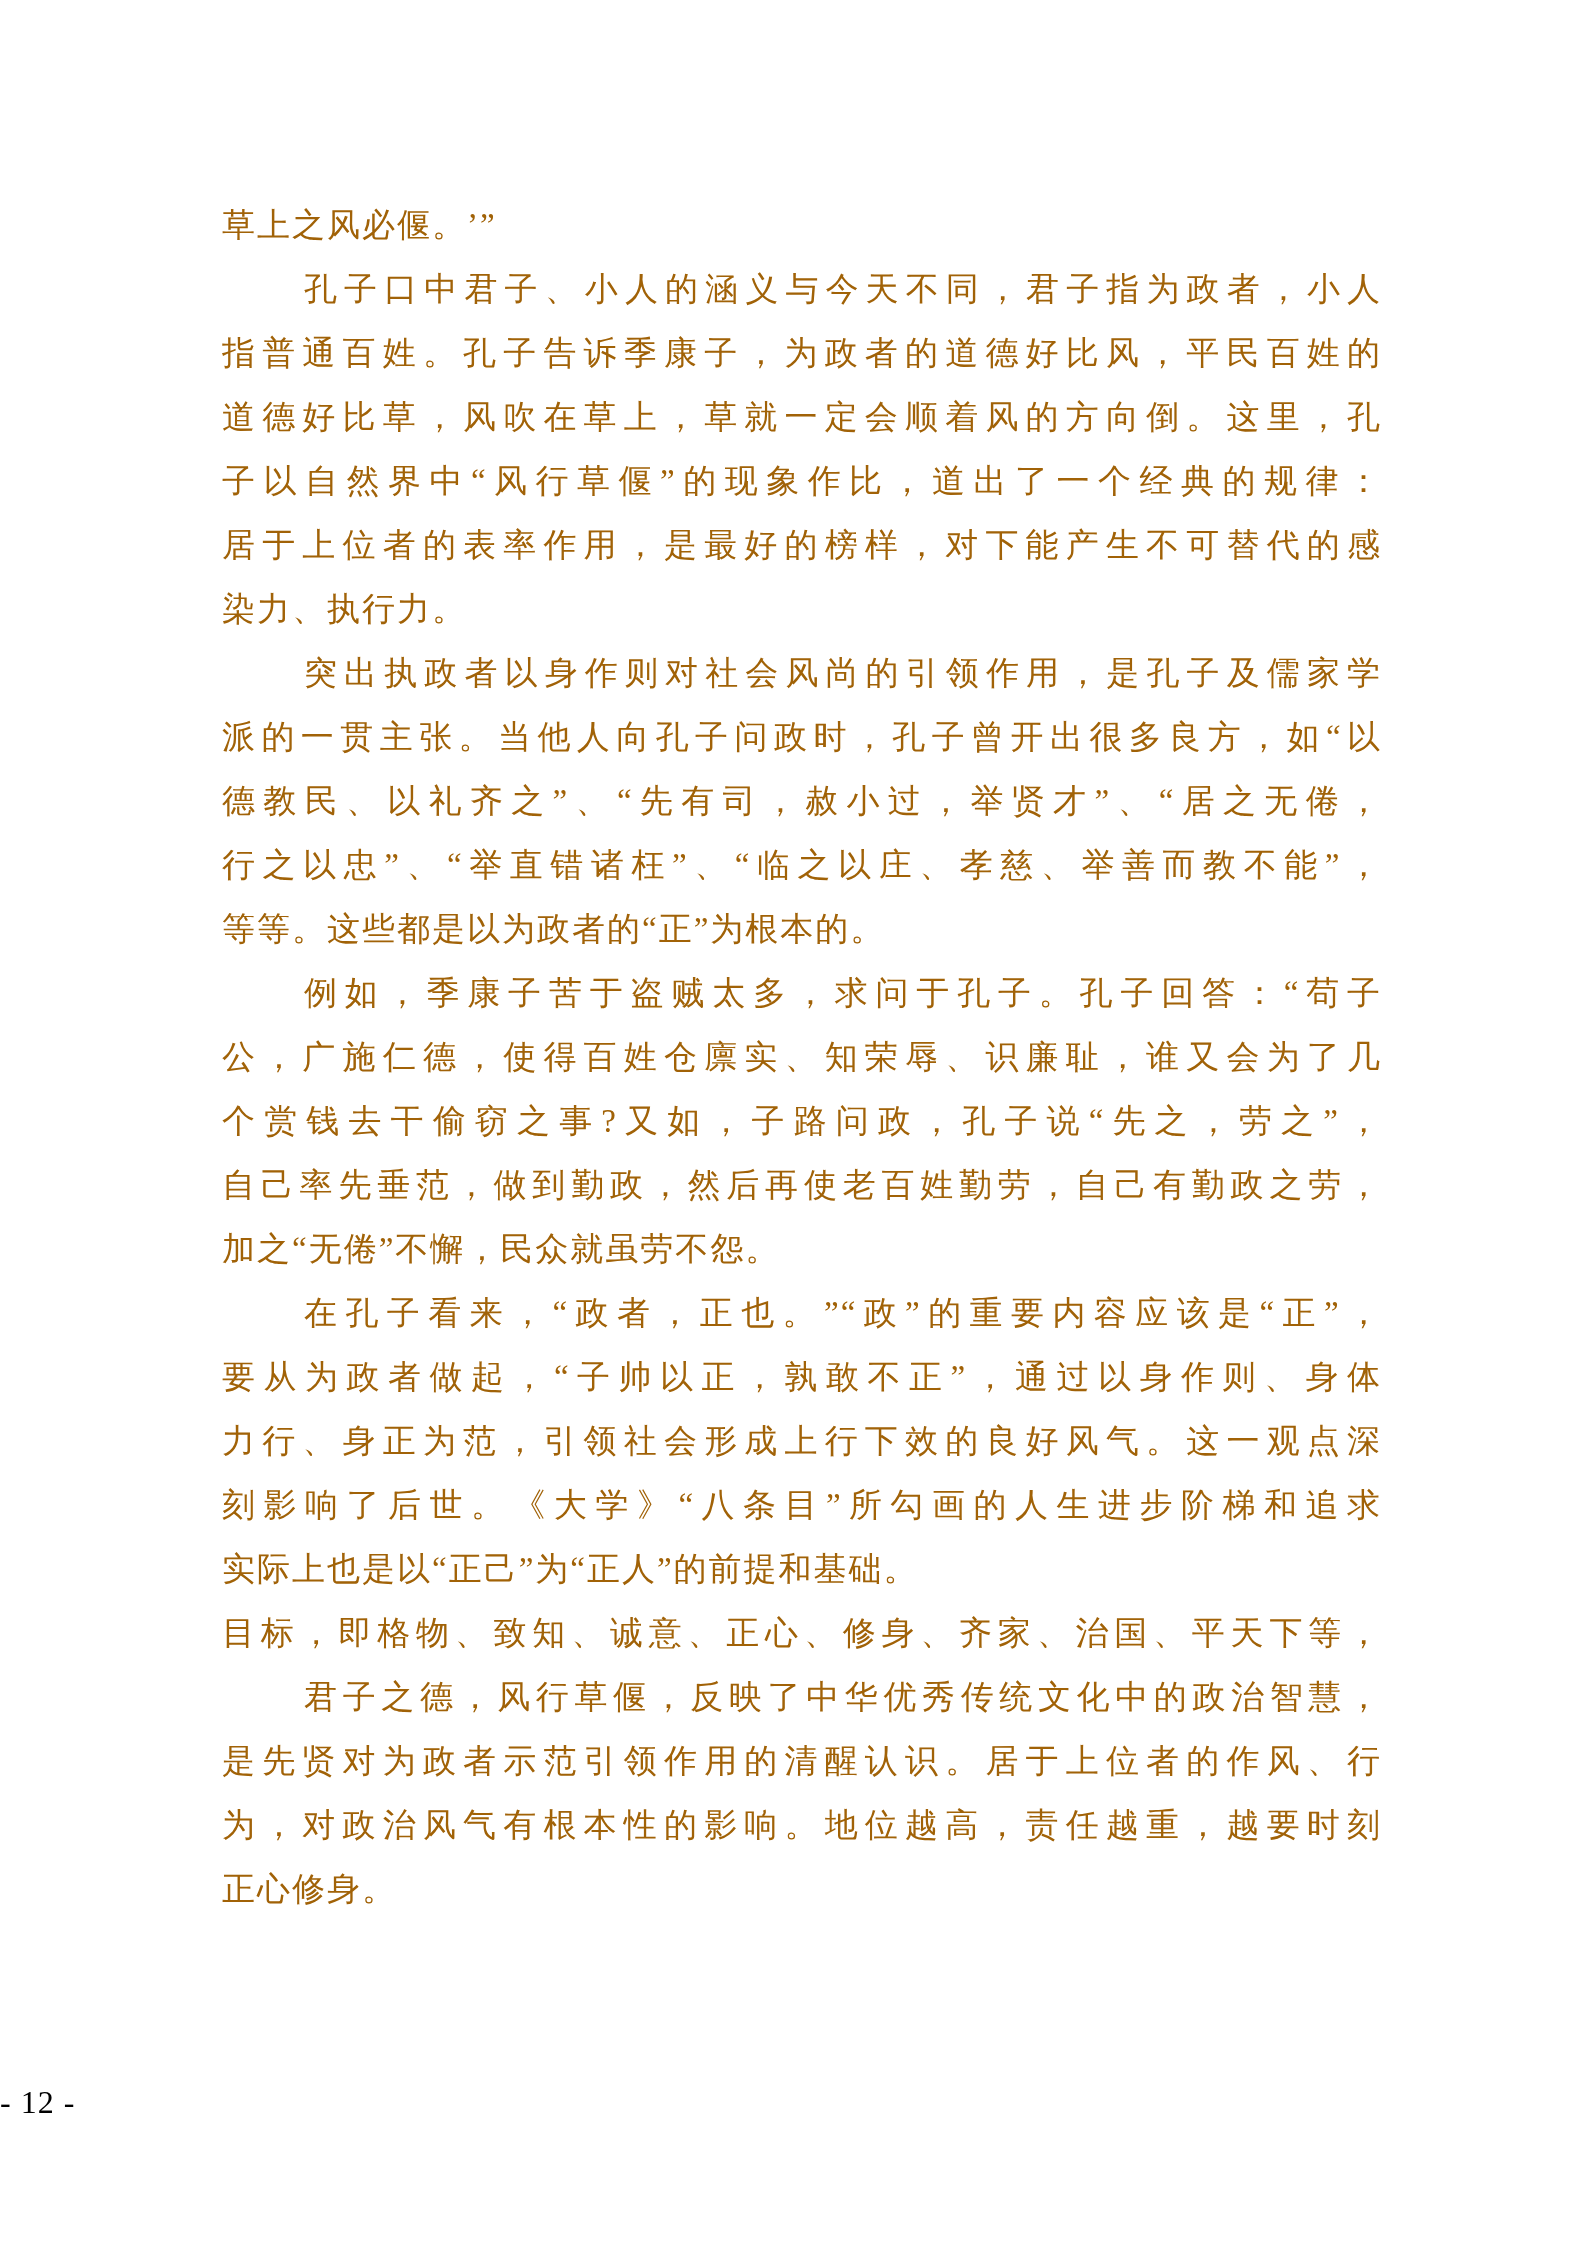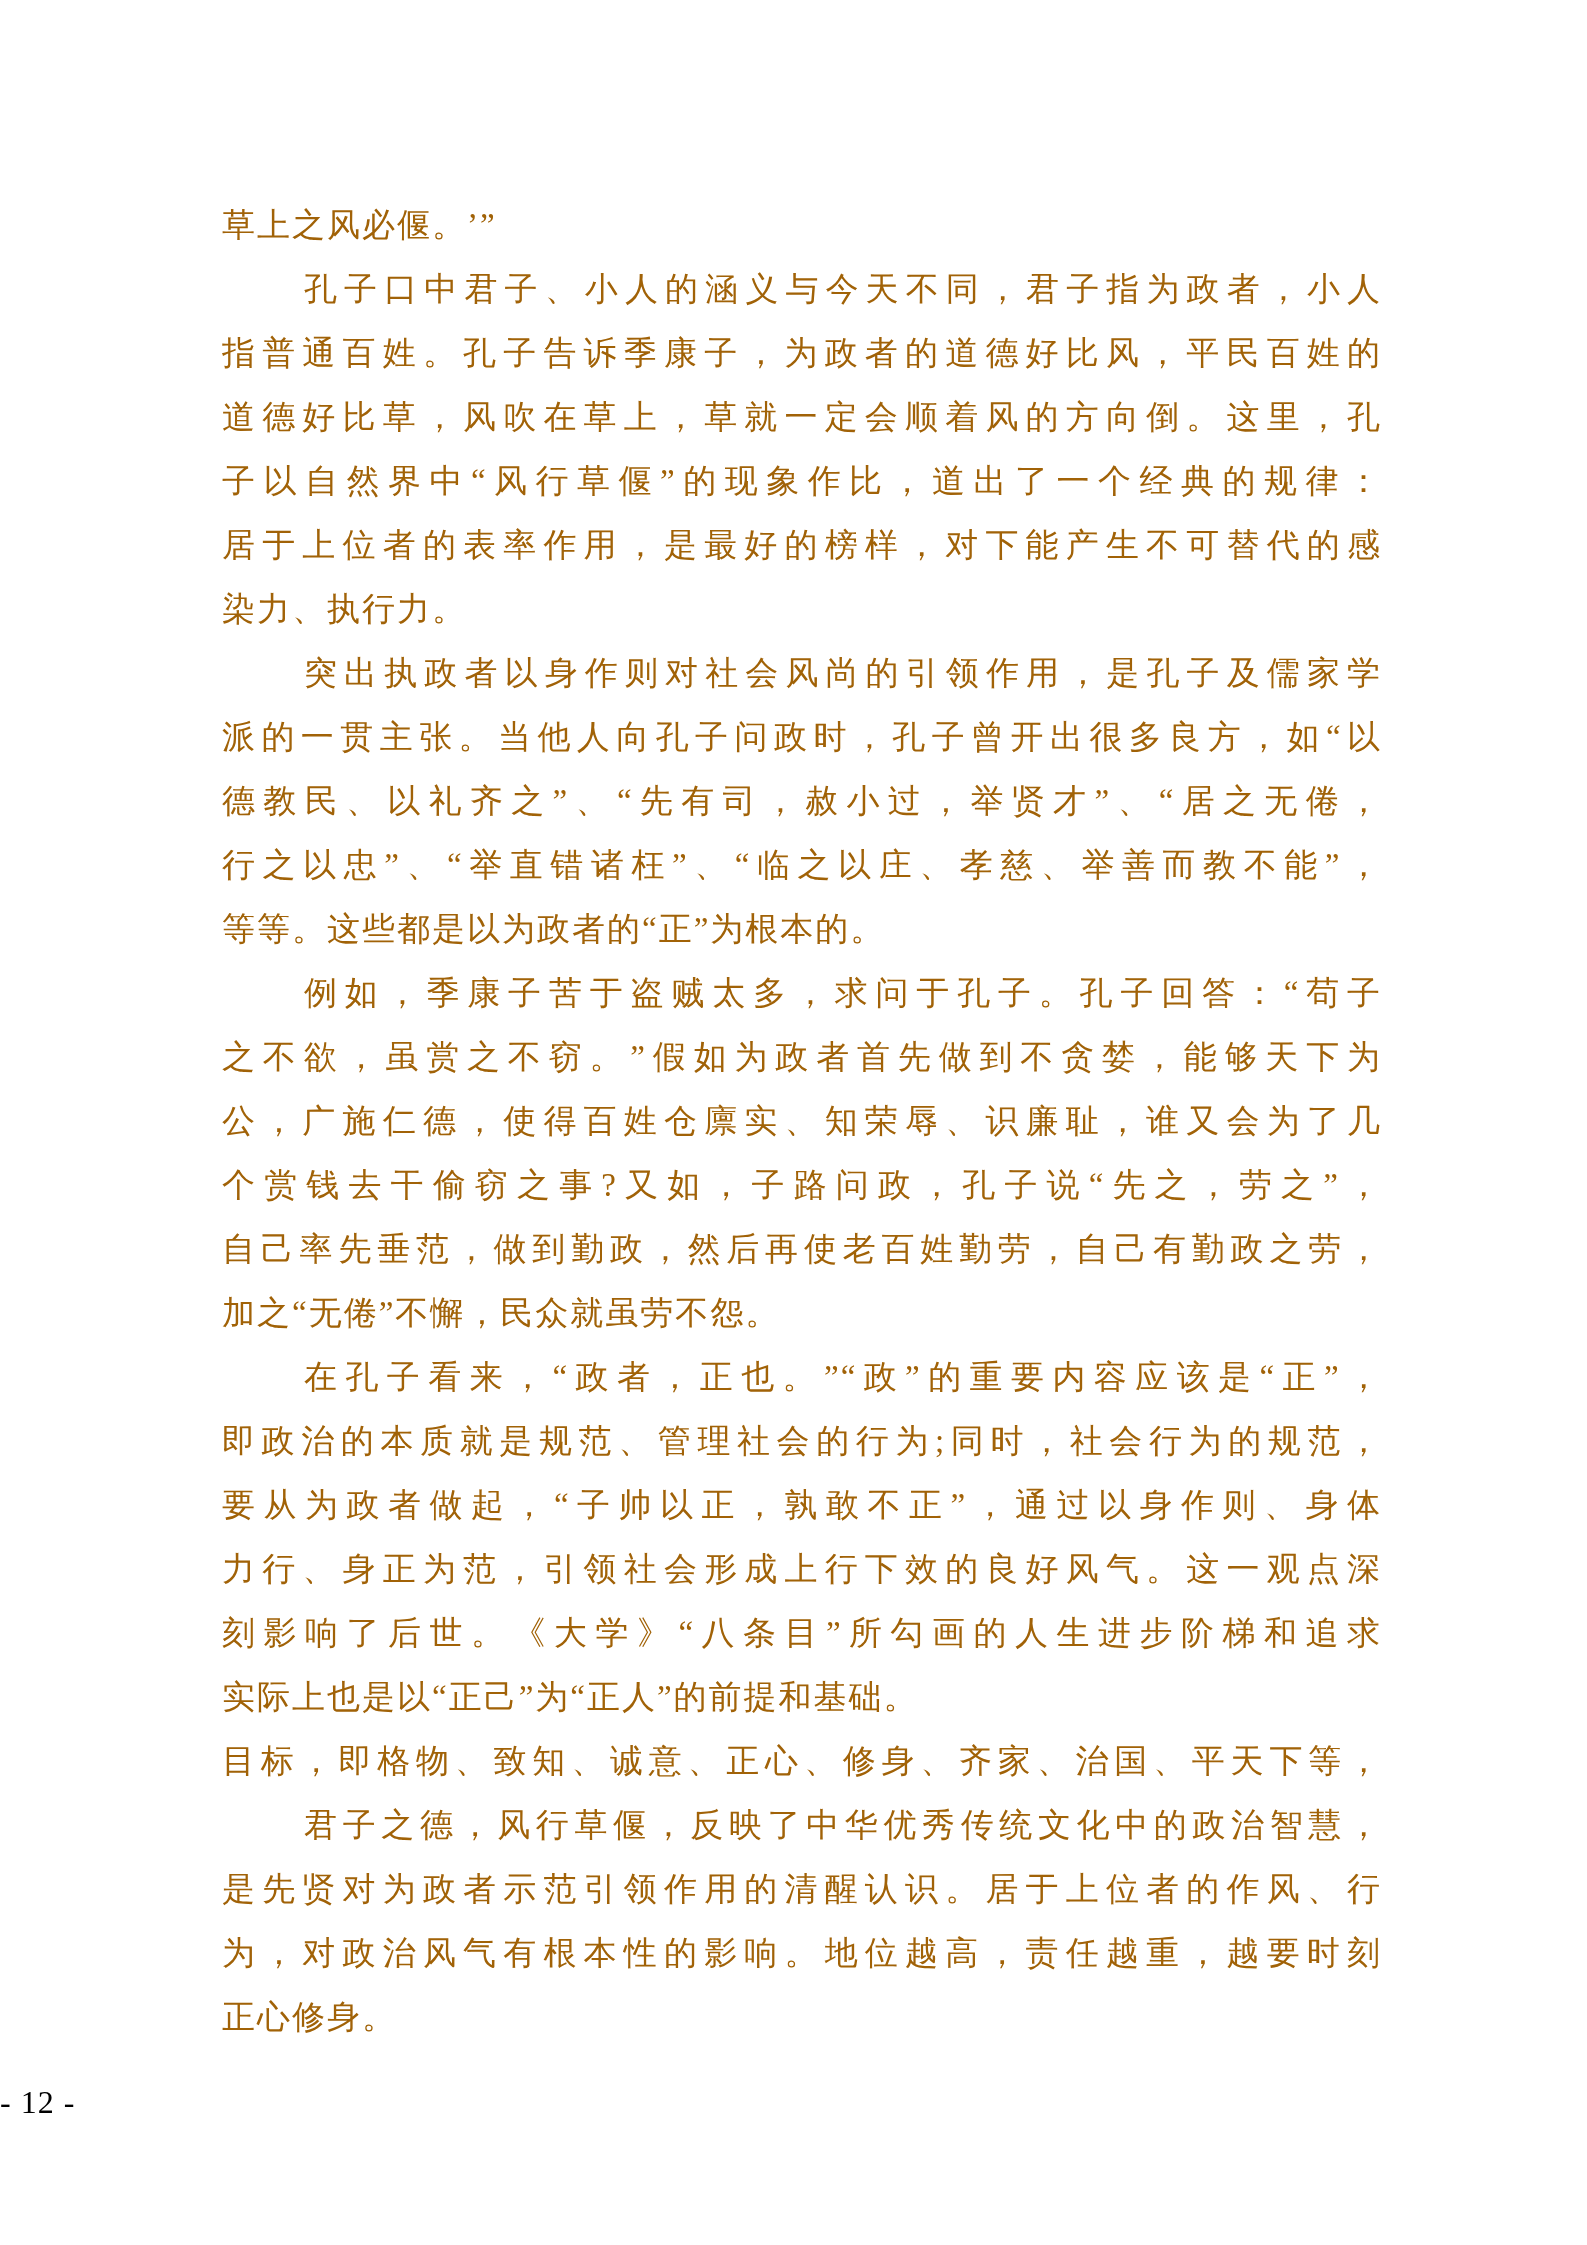--- a/index.html
+++ b/index.html
@@ -58,27 +58,25 @@
     <div class="line">道德好比草，风吹在草上，草就一定会顺着风的方向倒。这里，孔</div>
     <div class="line">子以自然界中“风行草偃”的现象作比，道出了一个经典的规律：</div>
     <div class="line">居于上位者的表率作用，是最好的榜样，对下能产生不可替代的感</div>
     <div class="line flush">染力、执行力。</div>
     <div class="line ind">突出执政者以身作则对社会风尚的引领作用，是孔子及儒家学</div>
     <div class="line">派的一贯主张。当他人向孔子问政时，孔子曾开出很多良方，如“以</div>
     <div class="line">德教民、以礼齐之”、“先有司，赦小过，举贤才”、“居之无倦，</div>
     <div class="line">行之以忠”、“举直错诸枉”、“临之以庄、孝慈、举善而教不能”，</div>
     <div class="line flush">等等。这些都是以为政者的“正”为根本的。</div>
     <div class="line ind">例如，季康子苦于盗贼太多，求问于孔子。孔子回答：“苟子</div>
-    <div class="line">之不欲，虽赏之不窃。”假如为政者首先做到不贪婪，能够天下为</div>
     <div class="line">公，广施仁德，使得百姓仓廪实、知荣辱、识廉耻，谁又会为了几</div>
     <div class="line">个赏钱去干偷窃之事?又如，子路问政，孔子说“先之，劳之”，</div>
     <div class="line">自己率先垂范，做到勤政，然后再使老百姓勤劳，自己有勤政之劳，</div>
     <div class="line flush">加之“无倦”不懈，民众就虽劳不怨。</div>
     <div class="line ind">在孔子看来，“政者，正也。”“政”的重要内容应该是“正”，</div>
-    <div class="line">即政治的本质就是规范、管理社会的行为;同时，社会行为的规范，</div>
     <div class="line">要从为政者做起，“子帅以正，孰敢不正”，通过以身作则、身体</div>
     <div class="line">力行、身正为范，引领社会形成上行下效的良好风气。这一观点深</div>
     <div class="line">刻影响了后世。《大学》“八条目”所勾画的人生进步阶梯和追求</div>
     <div class="line flush">实际上也是以“正己”为“正人”的前提和基础。</div>
     <div class="line">目标，即格物、致知、诚意、正心、修身、齐家、治国、平天下等，</div>
     <div class="line ind">君子之德，风行草偃，反映了中华优秀传统文化中的政治智慧，</div>
     <div class="line">是先贤对为政者示范引领作用的清醒认识。居于上位者的作风、行</div>
     <div class="line">为，对政治风气有根本性的影响。地位越高，责任越重，越要时刻</div>
     <div class="line flush">正心修身。</div>
   </div>

